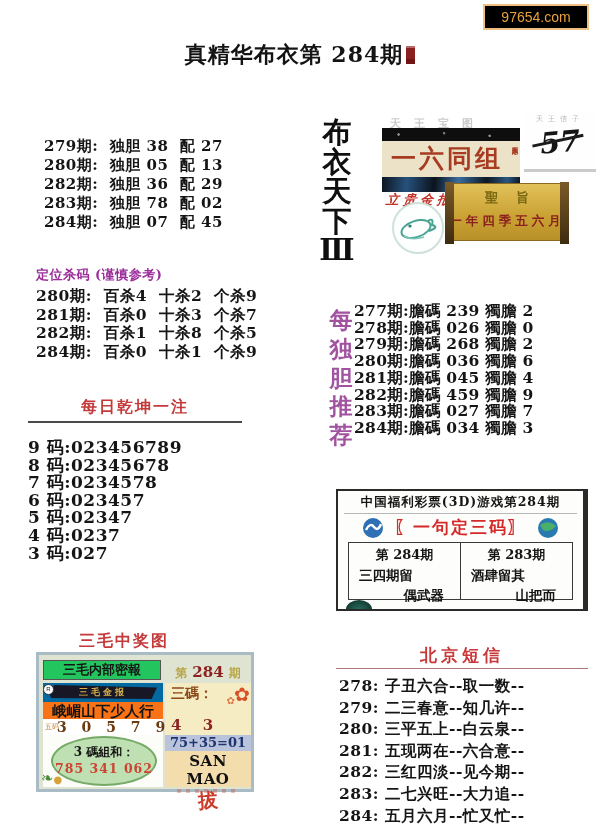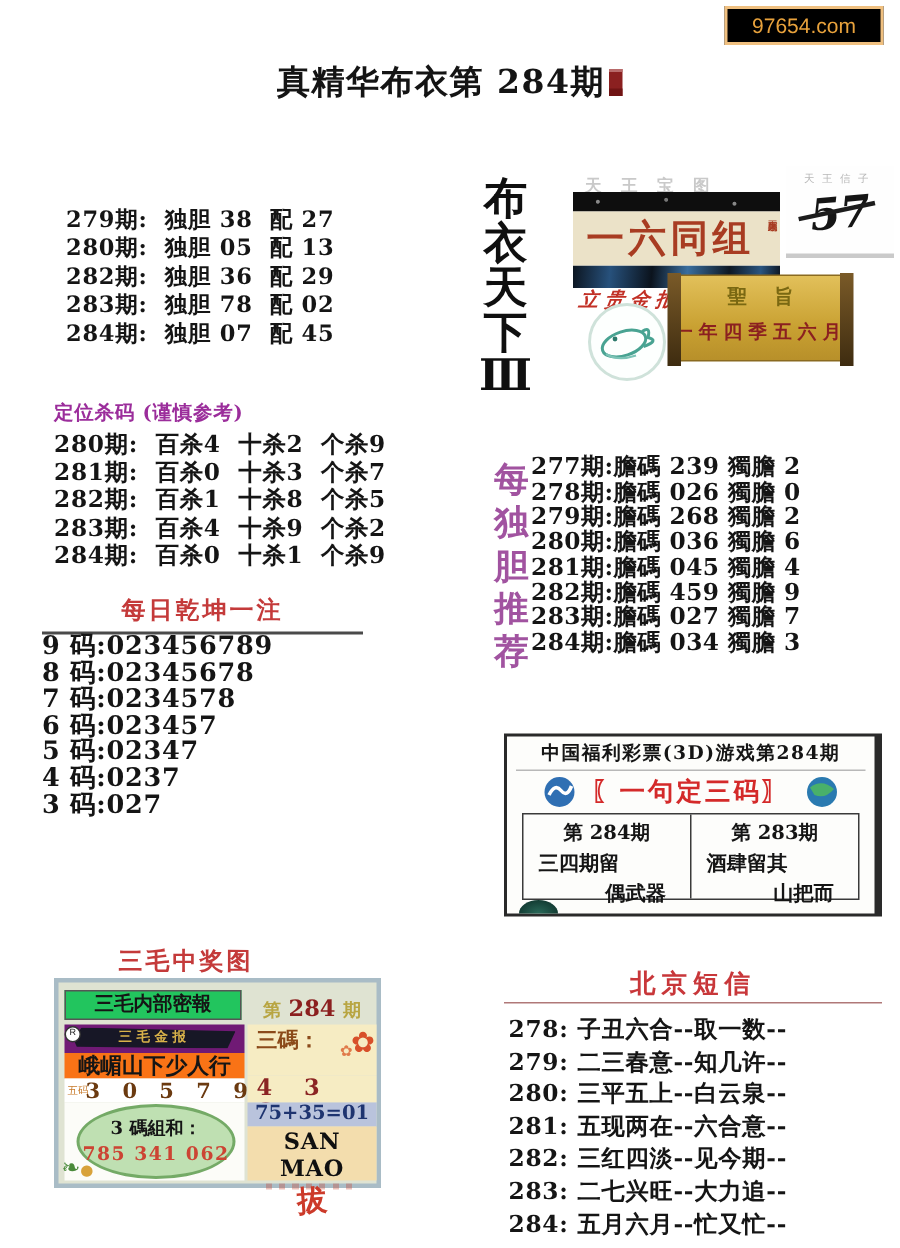--- a/index.html
+++ b/index.html
@@ -21,35 +21,35 @@
   
   .row{white-space:pre;}
   .dudan{left:44px;top:137px;font-size:15px;font-weight:600;letter-spacing:.5px;}
   .dudan .row{line-height:19px;}
   .shama{left:36px;top:266px;}
   .shama .hd{color:#9b2d9b;font-size:13px;font-weight:700;margin-bottom:3px;letter-spacing:.5px;}
   .shama .row{font-size:15.5px;font-weight:700;line-height:18.6px;letter-spacing:.5px;}
   .qk{left:28px;top:397px;width:214px;}
   .qk .hd{text-align:center;color:#c43a3a;font-size:16px;font-weight:700;letter-spacing:2px;
           padding-bottom:3px;border-bottom:2px solid #4a4a4a;}
-  .qk .rows{margin-top:0;}
+  .qk .rows{margin-top:16px;}
   .qk .row{font-size:17px;font-weight:700;line-height:17.6px;letter-spacing:.5px;}
 
   
   .sm-title{left:40px;top:631px;width:168px;text-align:center;color:#c43a3a;font-size:16px;
             font-weight:700;letter-spacing:2px;border-bottom:2px solid #cc5555;padding-bottom:3px;}
   .sm-box{left:36px;top:652px;width:218px;height:140px;border:3px solid #a9bcc6;
           background:#dfe3d2;box-sizing:border-box;}
   .sm-box .abs{position:absolute;}
   .sm-label{left:4px;top:5px;width:118px;height:20px;background:#22c55e;border:1.5px solid #555;
             box-sizing:border-box;font-size:13px;font-weight:700;text-align:center;line-height:17px;}
   .sm-issue{left:128px;top:7px;width:82px;text-align:center;}
   .sm-issue .g{color:#b8a542;font-size:12px;font-weight:700;}
   .sm-issue .n{color:#8b1f1f;font-size:15px;font-weight:700;margin:0 5px;}
-  .sm-ribboncell{left:4px;top:28px;width:120px;height:19px;background:#701a75;}
+  .sm-ribboncell{left:4px;top:28px;width:120px;height:19px;background:#0369a1;}
   .sm-ribbon{position:absolute;left:6px;top:2px;width:108px;height:14px;background:#171726;
              clip-path:polygon(0 55%,5% 0,100% 18%,95% 100%,2% 92%);
              color:#d8b24a;font-size:9px;font-weight:700;letter-spacing:3px;text-align:center;line-height:14px;}
   .sm-reg{position:absolute;left:0;top:1px;width:9px;height:9px;border:1px solid #333;border-radius:50%;
           background:#fff;font-size:6px;line-height:9px;text-align:center;color:#222;
           font-family:"Liberation Sans",sans-serif;}
   .sm-poem{left:4px;top:47px;width:120px;height:17px;background:#f97316;font-size:14.5px;
            font-weight:700;text-align:center;line-height:17px;}
   .sm-codes{left:4px;top:64px;width:120px;height:16px;background:#ffffff;line-height:16px;white-space:nowrap;}
   .sm-codes .mini{display:inline-block;font-size:7px;color:#c87a2a;width:9px;line-height:7px;
@@ -157,21 +157,20 @@
     <div class="row">282期:  独胆 36  配 29</div>
     <div class="row">283期:  独胆 78  配 02</div>
     <div class="row">284期:  独胆 07  配 45</div>
   </div>
 
   <div class="abs shama">
     <div class="hd">定位杀码 (谨慎参考)</div>
     <div class="row">280期:  百杀4  十杀2  个杀9</div>
     <div class="row">281期:  百杀0  十杀3  个杀7</div>
     <div class="row">282期:  百杀1  十杀8  个杀5</div>
-    <div class="row">283期:  百杀4  十杀9  个杀2</div>
     <div class="row">284期:  百杀0  十杀1  个杀9</div>
   </div>
 
   <div class="abs qk">
     <div class="hd">每日乾坤一注</div>
     <div class="rows">
       <div class="row">9 码:023456789</div>
       <div class="row">8 码:02345678</div>
       <div class="row">7 码:0234578</div>
       <div class="row">6 码:023457</div>

